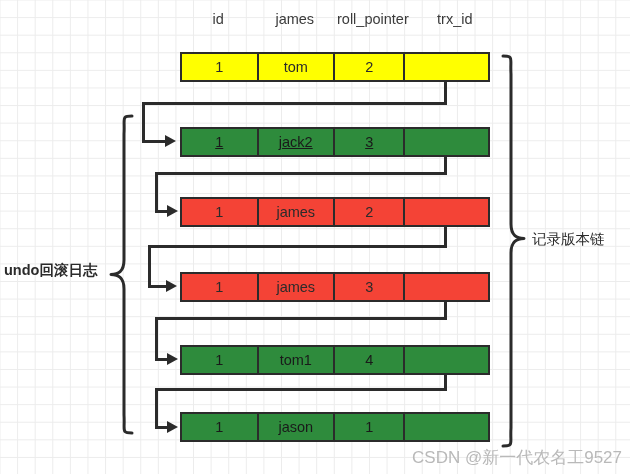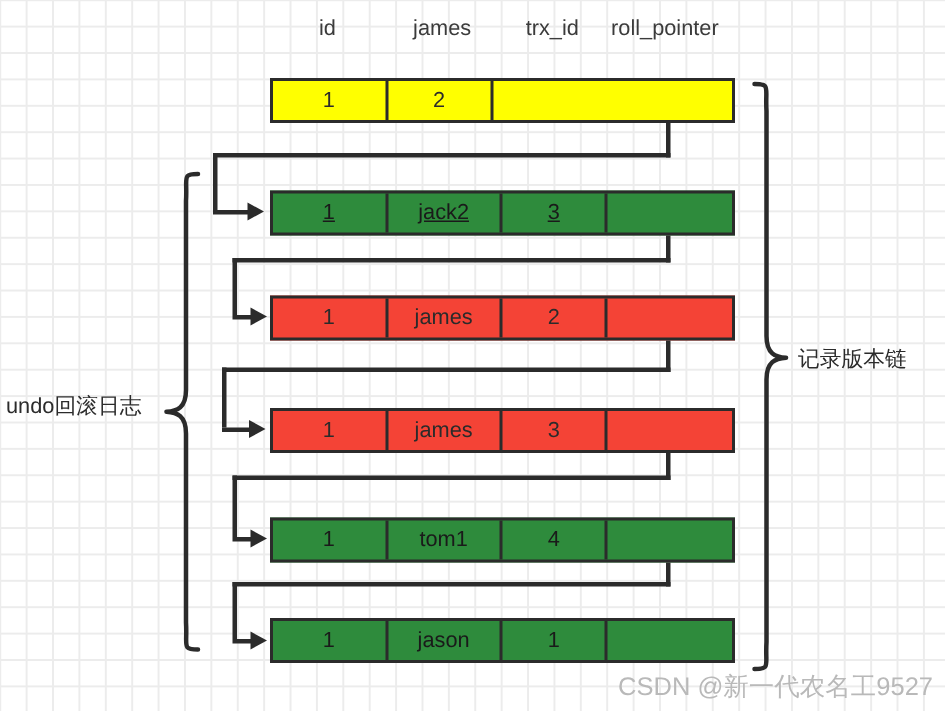--- a/index.html
+++ b/index.html
@@ -129,26 +129,27 @@
   }
 </style>
 </head>
 <body>
 
 <div id="canvas">
 
   <div class="headers">
     <div class="hdr c-id">id</div>
     <div class="hdr c-name">james</div>
+    <div class="hdr c-roll">roll_pointer</div>
     <div class="hdr c-trx">trx_id</div>
-    <div class="hdr c-roll">roll_pointer</div>
   </div>
 
   <div class="row clr-yellow" style="top:52px;">
     <div class="cell c-id">1</div>
+    <div class="cell c-name">tom</div>
     <div class="cell c-trx">2</div>
     <div class="cell c-roll"></div>
   </div>
 
   <div class="row clr-green underlined" style="top:127px;">
     <div class="cell c-id">1</div>
     <div class="cell c-name">jack2</div>
     <div class="cell c-trx">3</div>
     <div class="cell c-roll"></div>
   </div>
@@ -224,21 +225,21 @@
   <svg class="brace-svg" style="left:108px; top:112px;" width="32" height="325" viewBox="0 0 32 325">
     <path d="M 24 4
              C 13 4, 17 6, 16 22
              L 16 148
              C 16 160, 10 162, 3 162.5
              C 10 163, 16 165, 16 177
              L 16 303
              C 17 319, 13 321, 24 321" fill="none" stroke="#2b2b2b" stroke-width="3" stroke-linecap="round" stroke-linejoin="round"></path>
   </svg>
 
-  <div class="side-label" style="left:4px; top:261px;">undo回滚日志</div>
+  <div class="side-label" style="left:4px; top:261px;font-weight:bold;">undo回滚日志</div>
 
   <svg class="brace-svg" style="left:497px; top:52px;" width="32" height="398" viewBox="0 0 32 398">
     <path d="M 6 4
              C 17 4, 13 6, 14 22
              L 14 172
              C 14 184, 20 186, 27 186.5
              C 20 187, 14 189, 14 201
              L 14 376
              C 13 392, 17 394, 6 394" fill="none" stroke="#2b2b2b" stroke-width="3" stroke-linecap="round" stroke-linejoin="round"></path>
   </svg>

